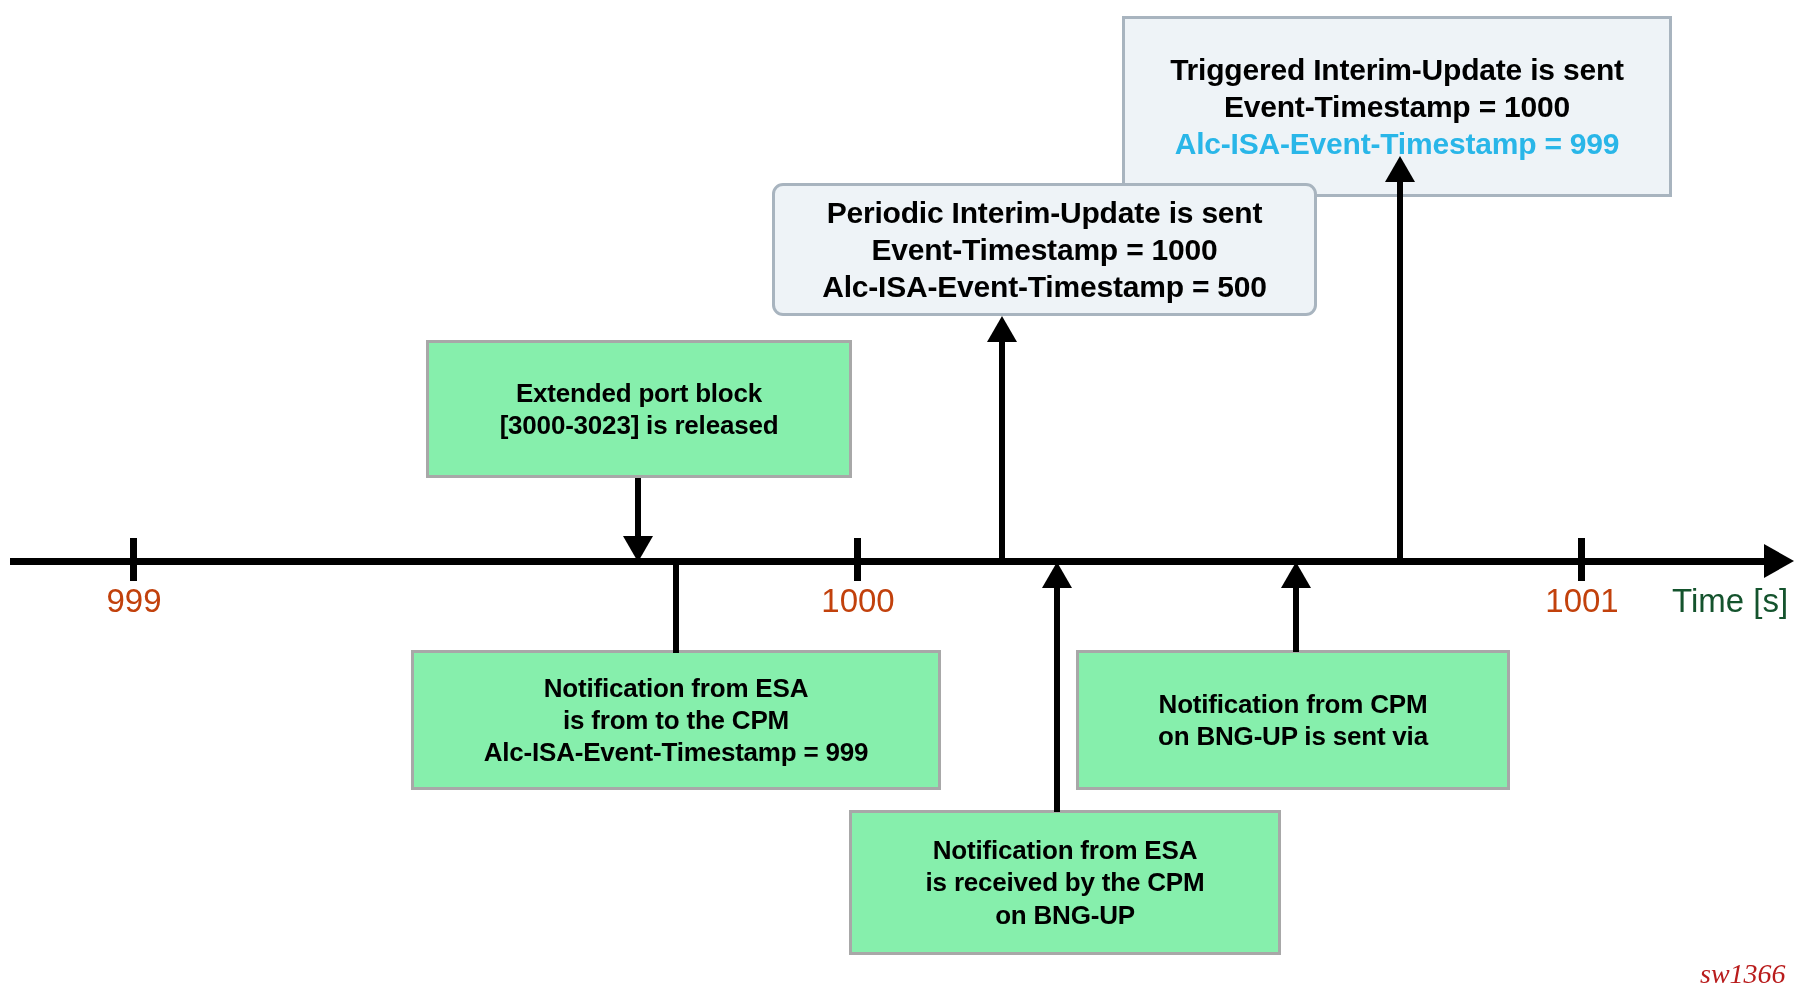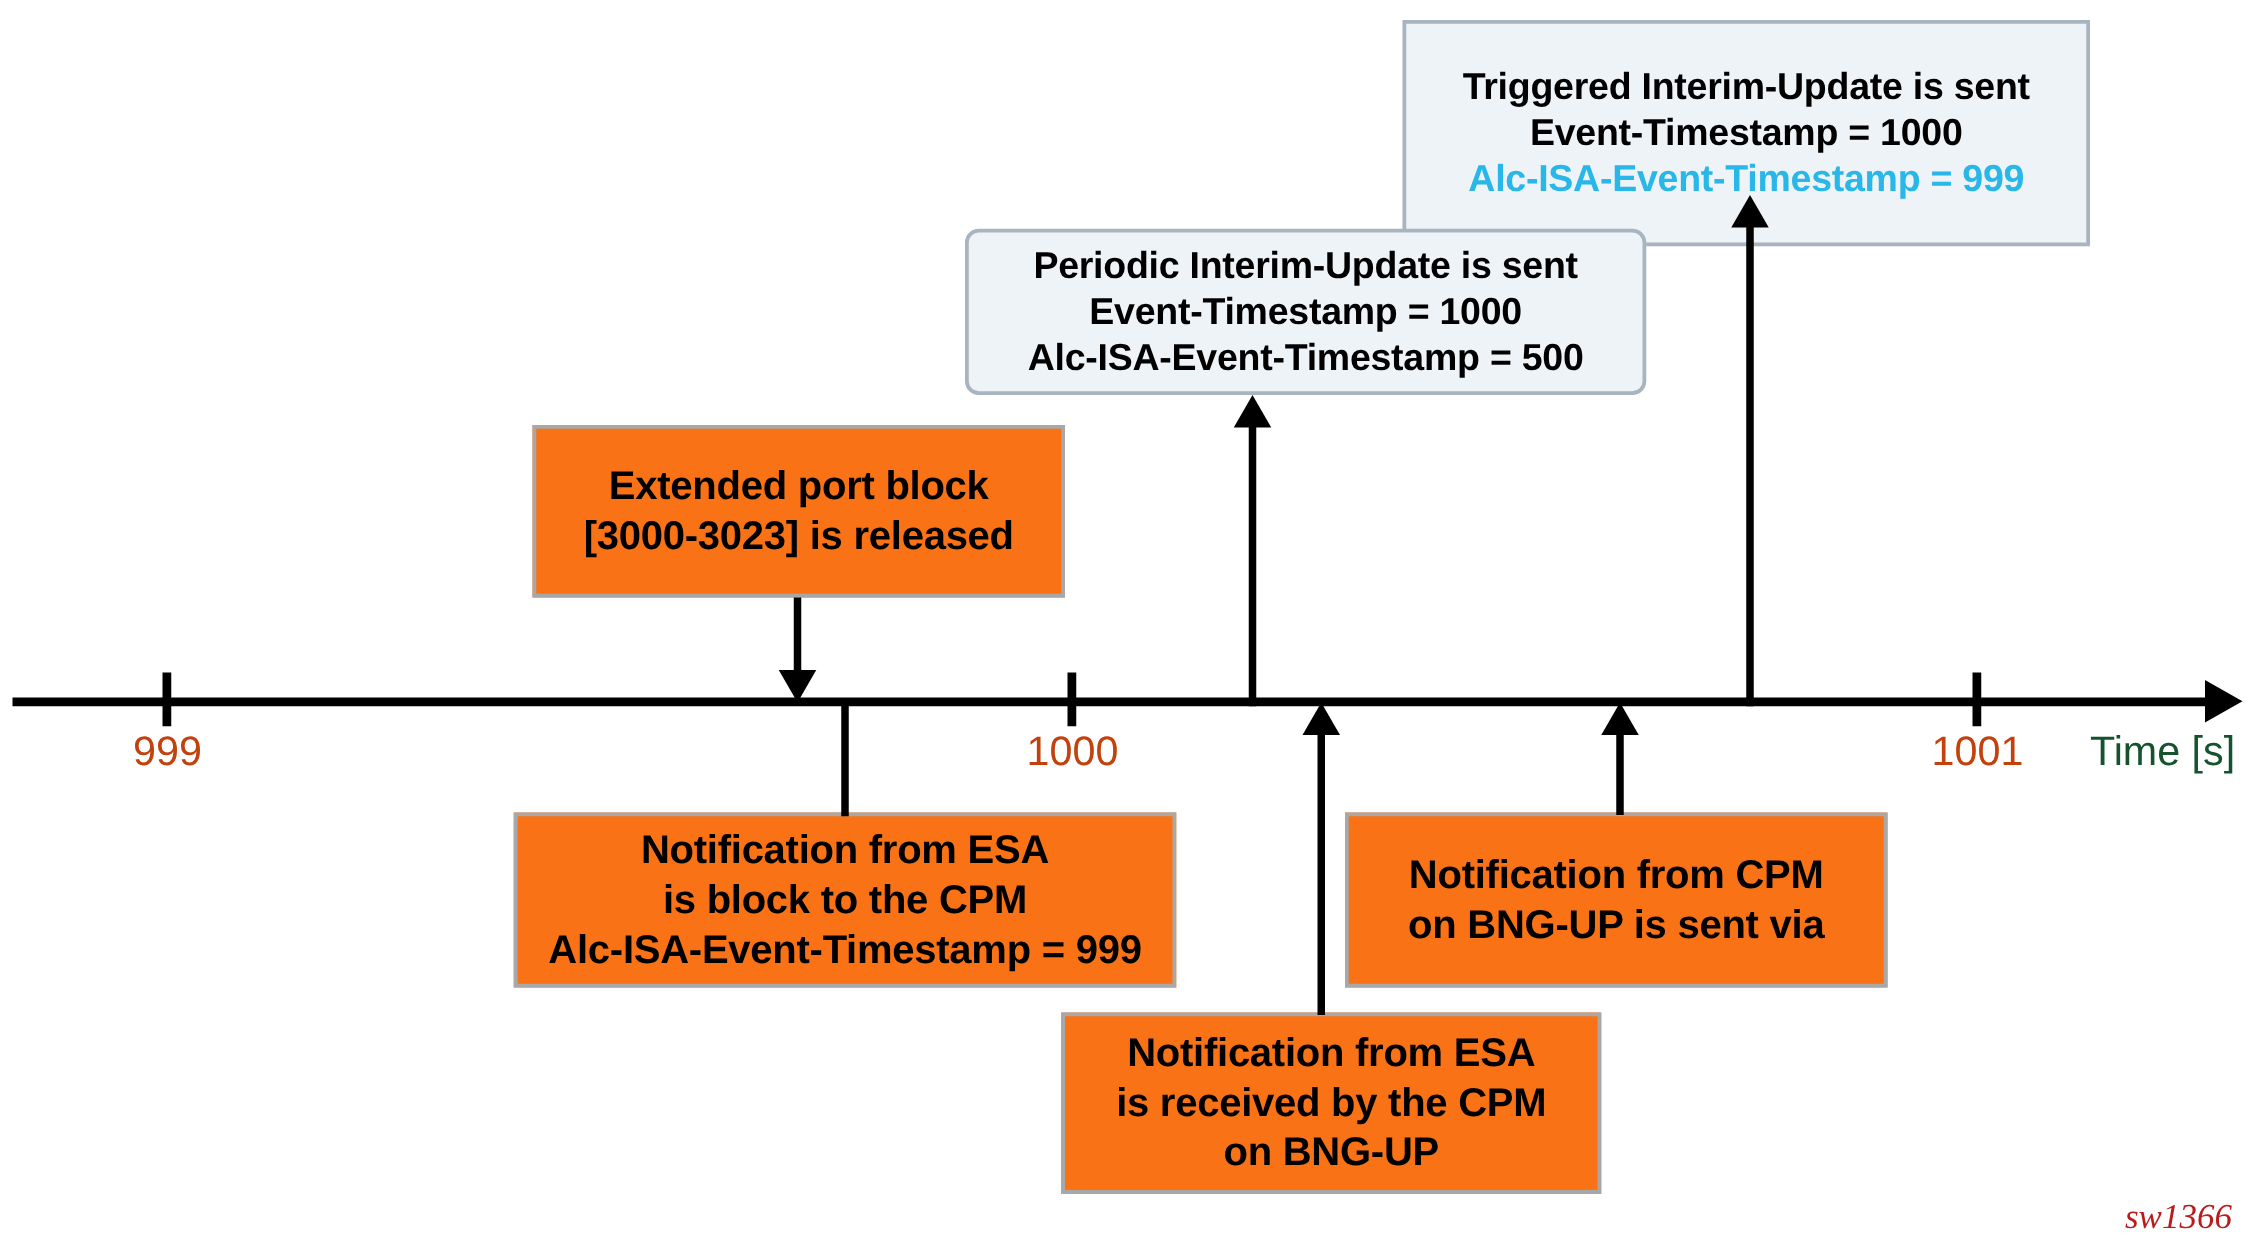--- a/index.html
+++ b/index.html
@@ -26,23 +26,23 @@
     flex-direction: column;
     align-items: center;
     justify-content: center;
     text-align: center;
     font-weight: bold;
     line-height: 1.24;
     letter-spacing: -0.2px;
     color: #000000;
   }
   .box.cyan {
-    background: #f97316;
+    background: #86efac;
     border: 3px solid #a8a8a8;
-    font-size: 32px;
+    font-size: 26px;
   }
   .box.pale {
     background: #eef3f7;
     border: 3px solid #a8b4bf;
     font-size: 30px;
   }
   .box .line { white-space: nowrap; display: block; }
   .box .line.accent { color: #29b6e8; }
 
   
@@ -125,21 +125,21 @@
     <span class="line">Alc-ISA-Event-Timestamp = 500</span>
   </div>
 
   <div class="box cyan" style="left:426px; top:340px; width:426px; height:138px;">
     <span class="line">Extended port block</span>
     <span class="line">[3000-3023] is released</span>
   </div>
 
   <div class="box cyan" style="left:411px; top:650px; width:530px; height:140px;">
     <span class="line">Notification from ESA</span>
-    <span class="line">is block to the CPM</span>
+    <span class="line">is from to the CPM</span>
     <span class="line">Alc-ISA-Event-Timestamp = 999</span>
   </div>
 
   <div class="box cyan" style="left:1076px; top:650px; width:434px; height:140px;">
     <span class="line">Notification from CPM</span>
     <span class="line">on BNG-UP is sent via</span>
   </div>
 
   <div class="box cyan" style="left:849px; top:810px; width:432px; height:145px;">
     <span class="line">Notification from ESA</span>

